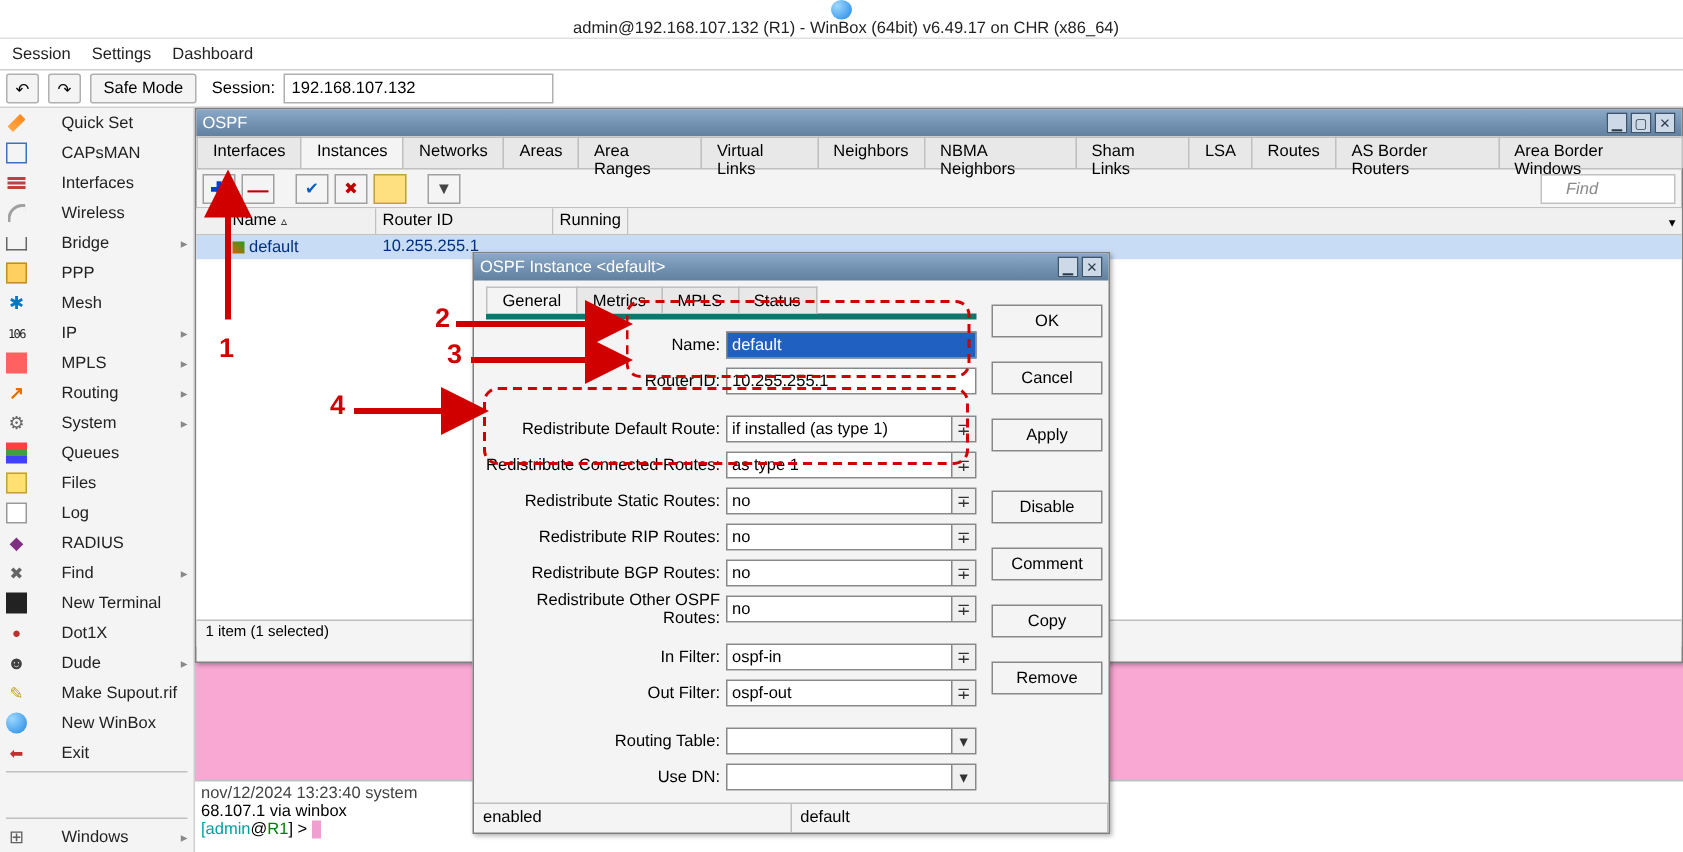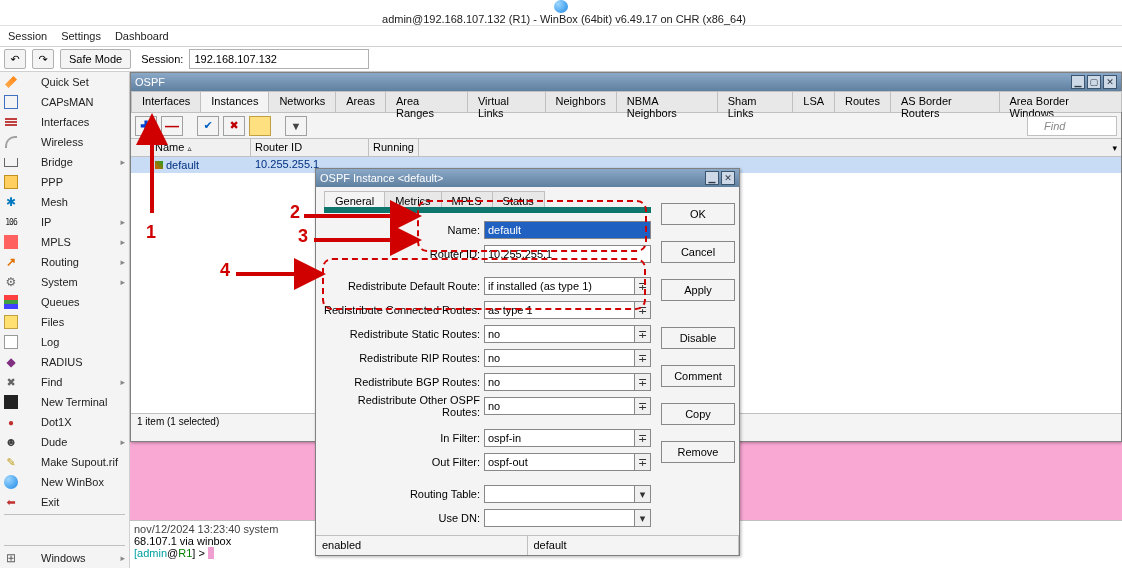--- a/index.html
+++ b/index.html
@@ -61,21 +61,21 @@
 
 
 .term-snip { position: absolute; left: 0; bottom: 0; right: 0; background: #fff; border-top: 1px solid #c0c0c0; padding: 2px 4px; font-family: "Consolas", monospace; font-size: 11px; }
 .term-snip .p1 { color: #00a0a0; }
 .term-snip .p2 { color: #008000; }
 .term-snip .cursor { background: #f0a0d0; display:inline-block; width:6px; }
 
 
 .dialog { left: 185px; top: 96px; width: 425px; }
 .dialog-body { display: flex; padding: 4px; }
-.dialog-tabs { display: flex; height: 22px; border-bottom: 6px solid #0f766e; margin-bottom: 6px; }
+.dialog-tabs { display: flex; height: 22px; border-bottom: 4px solid #0f766e; margin-bottom: 6px; }
 .dialog-tab { padding: 3px 10px; border: 1px solid #c0c0c0; border-bottom: none; background: #e8e8e8; margin-right: -1px; }
 .dialog-tab.active { background: #f4f4f4; }
 
 .form-area { flex: 1; padding: 0 4px; }
 .form-row { display: flex; align-items: center; height: 22px; margin-bottom: 2px; }
 .form-row label { width: 160px; text-align: right; padding-right: 4px; }
 .form-row .field { flex: 1; height: 18px; border: 1px solid #888; background: #fff; padding: 0 3px; display: flex; align-items: center; position: relative; }
 .form-row .field.sel { background: #2060c0; color: #fff; }
 .form-row .field .dd { position: absolute; right: 0; top: 0; bottom: 0; width: 16px; border-left: 1px solid #888; display: flex; align-items: center; justify-content: center; background: #f0f0f0; color: #333; }
 

